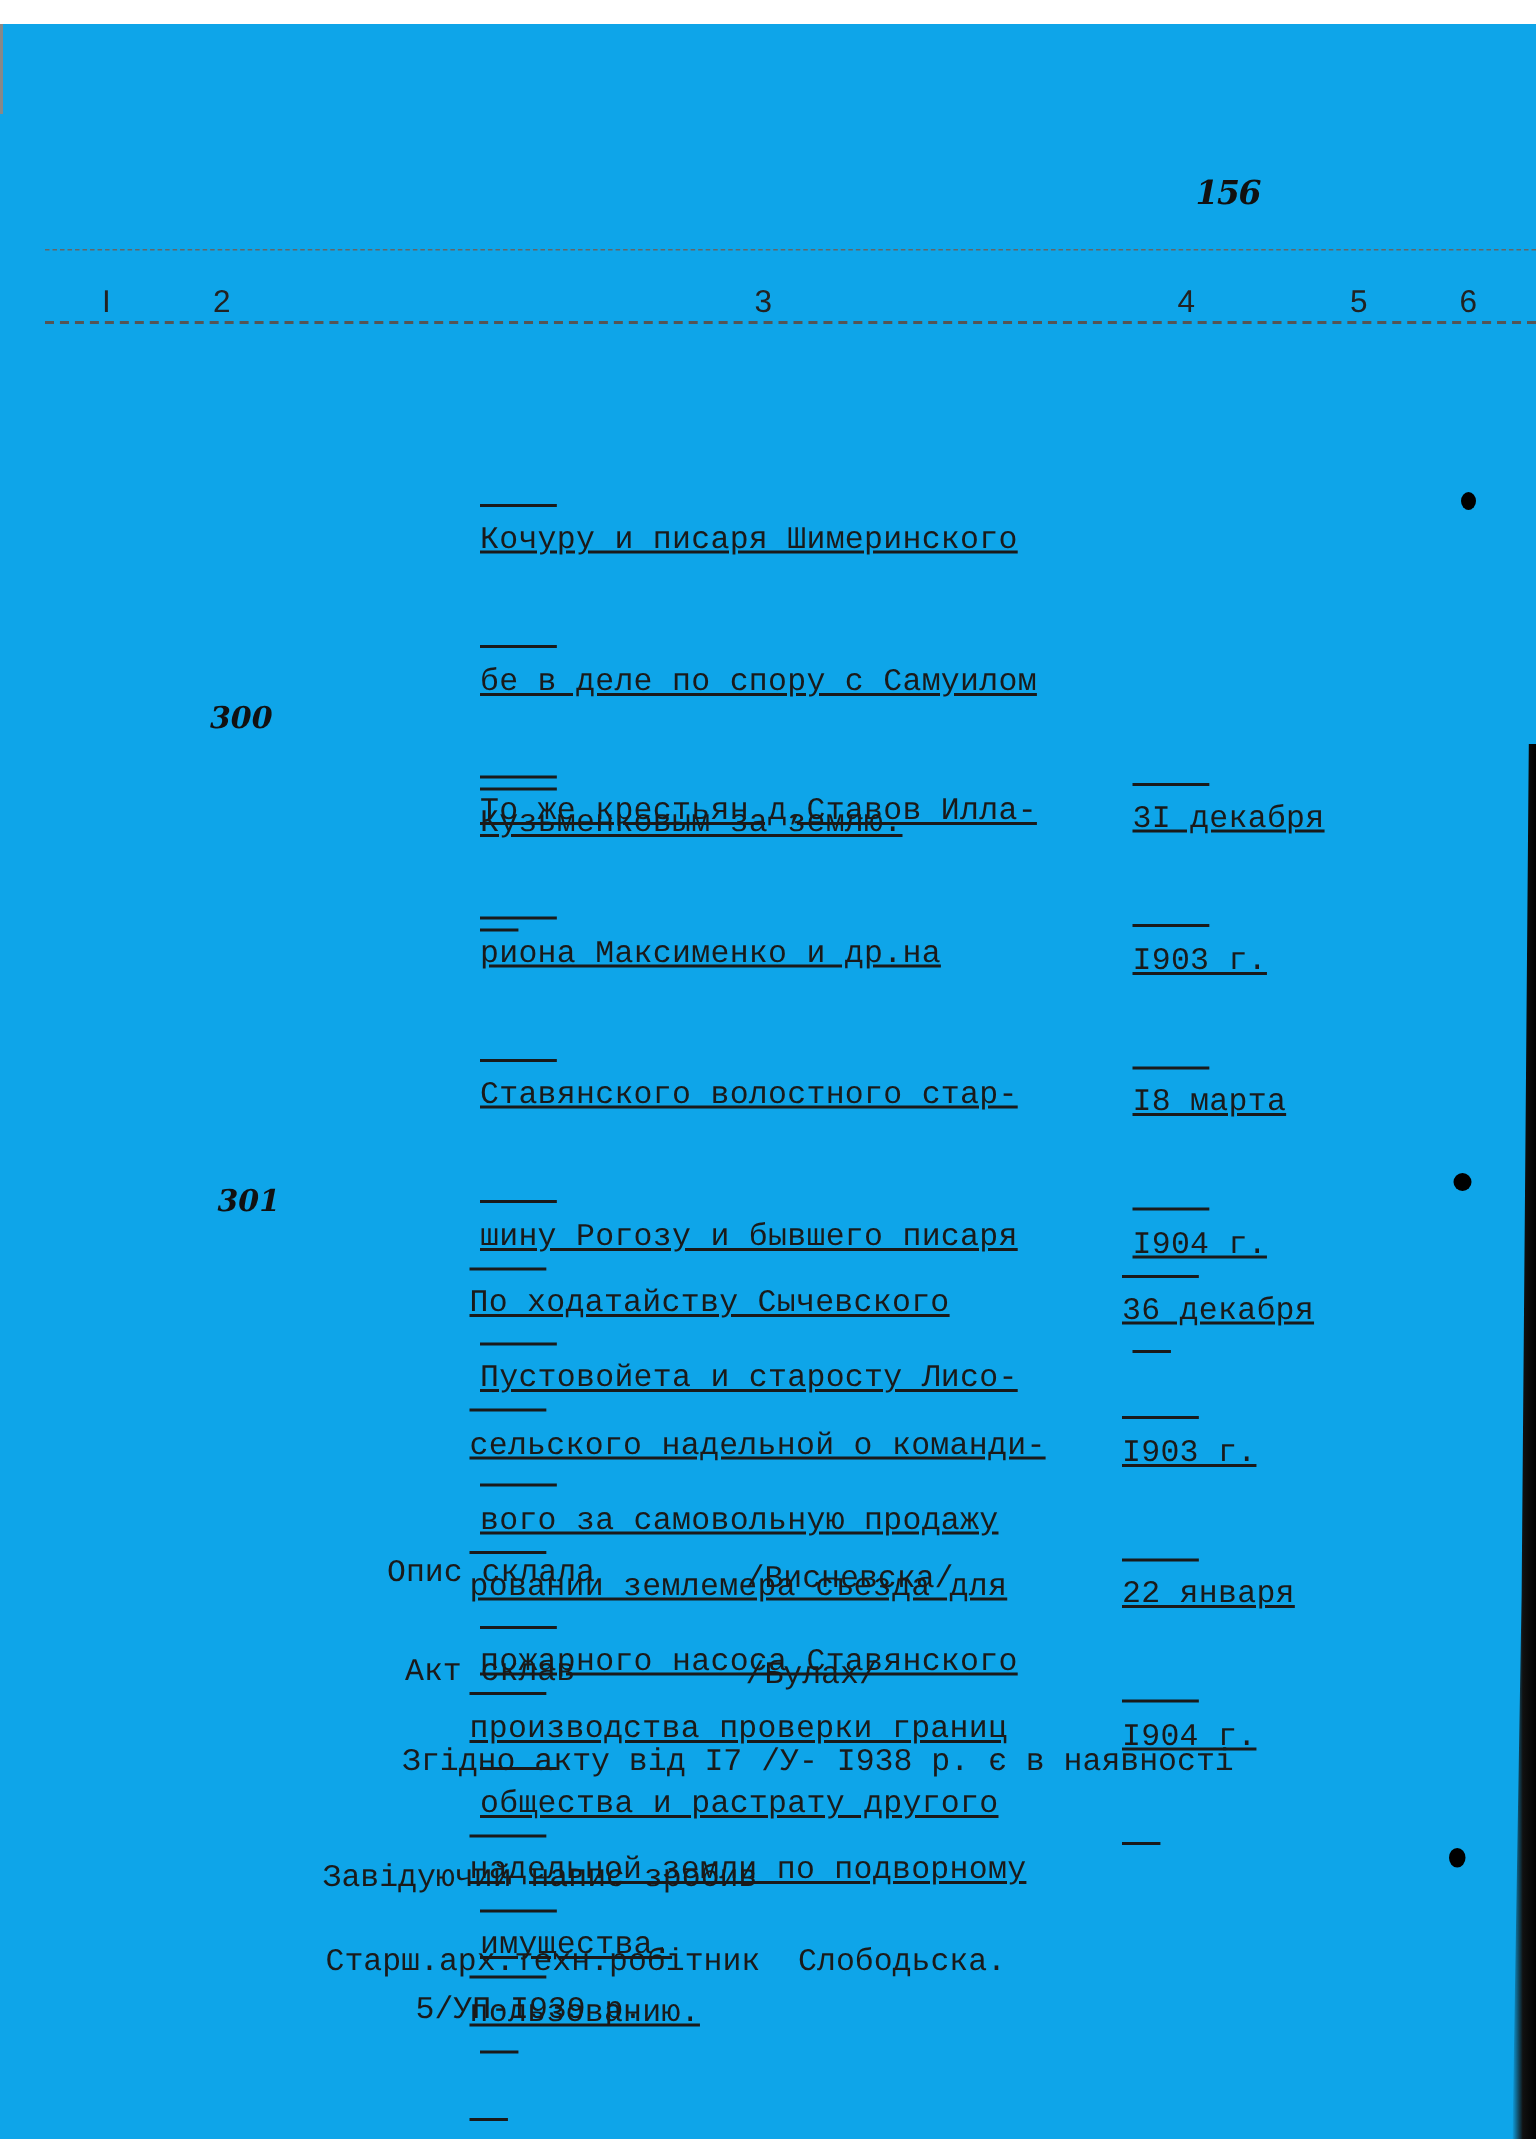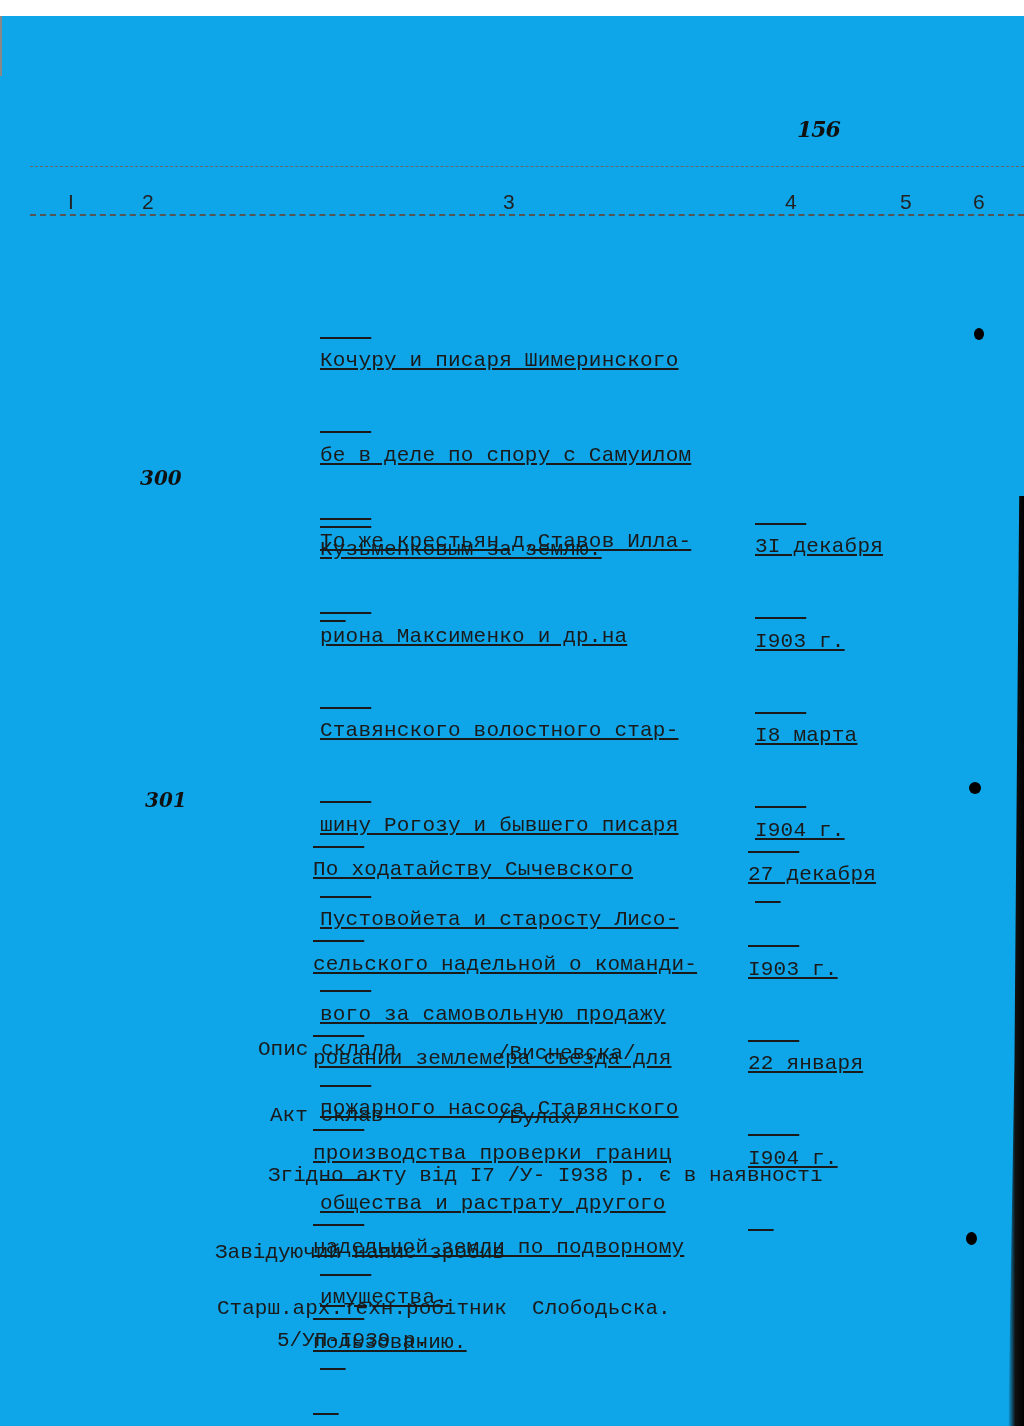--- a/index.html
+++ b/index.html
@@ -157,21 +157,21 @@
   <div class="record-num" style="left:132px;top:772px;margin-left:13px;">301</div>
   <div class="typed" style="left:313px;top:775px;">
     <span class="line">По ходатайству Сычевского</span>
     <span class="line">сельского надельной о команди-</span>
     <span class="line">ровании землемера съезда для</span>
     <span class="line">производства проверки границ</span>
     <span class="line">надельной земли по подворному</span>
     <span class="line">пользованию.</span>
   </div>
   <div class="typed" style="left:748px;top:780px;">
-    <span class="line">27 декабря</span>
+    <span class="line">36 декабря</span>
     <span class="line">I903 г.</span>
     <span class="line">22 января</span>
     <span class="line">I904 г.</span>
   </div>
 
   <div class="footer-line" style="left:258px;top:1022px;">Опис склала</div>
   <div class="footer-line" style="left:497px;top:1026px;">/Висневска/</div>
   <div class="footer-line" style="left:270px;top:1088px;">Акт склав</div>
   <div class="footer-line" style="left:497px;top:1090px;">/Булах/</div>
 

